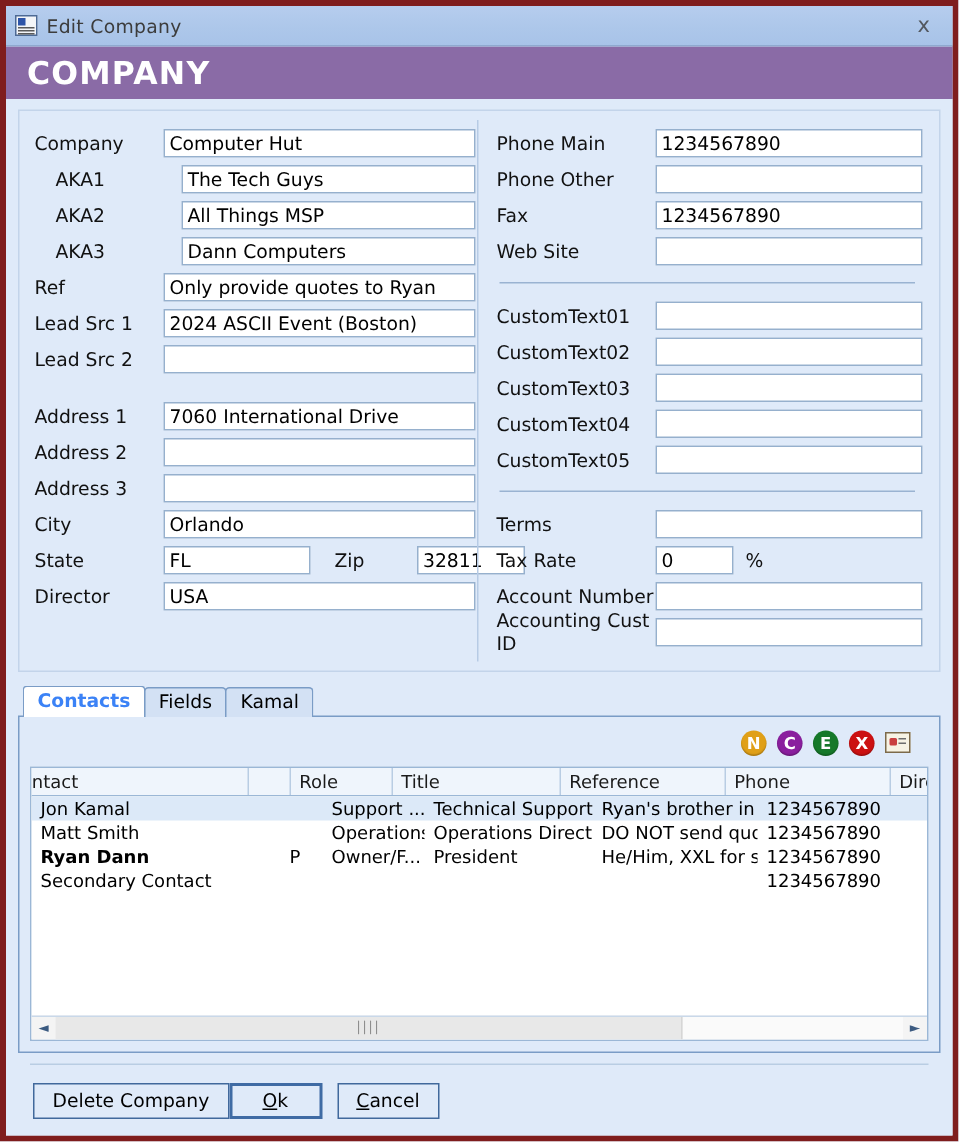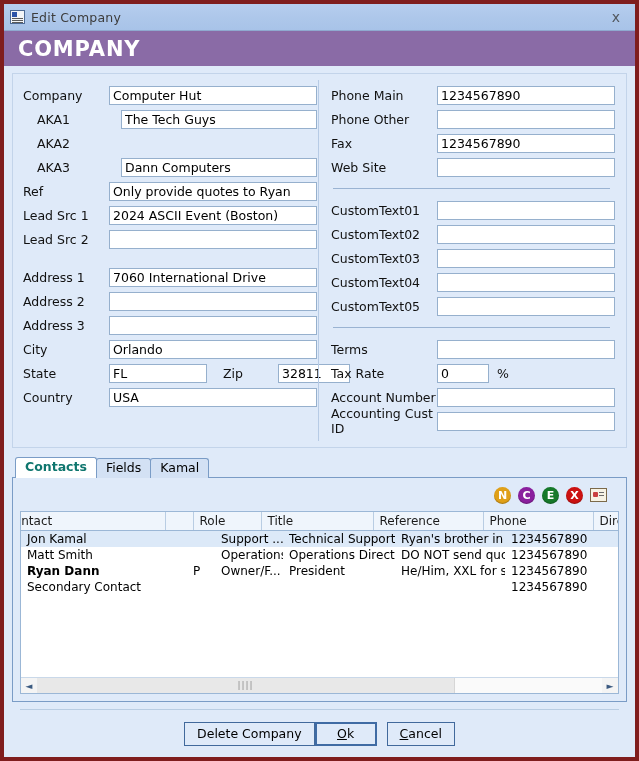--- a/index.html
+++ b/index.html
@@ -203,21 +203,21 @@
     border-bottom: none;
     background: #d3e1f4;
     margin-right: -1px;
     border-radius: 3px 3px 0 0;
     line-height: 14px;
     cursor: default;
   }
   .tab.active {
     background: #ffffff;
     font-weight: bold;
-    color: #0f766e;
+    color: #3b82f6;
     padding-bottom: 4px;
     position: relative;
     z-index: 3;
   }
 
   .tabpanel {
     border: 1px solid #7a9cc6;
     background: #dfeaf9;
     flex: 1 1 auto;
     padding: 6px 7px 7px 7px;
@@ -376,21 +376,21 @@
   }
 
   
   .footer {
     height: 48px;
     flex: 0 0 auto;
     border-top: 1px solid #b9cde3;
     margin: 7px 8px 0 8px;
     display: flex;
     align-items: center;
-    justify-content: center;
+    justify-content: flex-start;
     padding: 0 2px;
   }
   .btn {
     font-size: 12.5px;
     color: #000;
     background: #dfeaf9;
     border: 1px solid #41699c;
     padding: 4px 12px;
     min-width: 62px;
     text-align: center;
@@ -425,20 +425,21 @@
         <div class="row">
           <span class="lbl">Company</span>
           <input class="fld w-full" type="text" value="Computer Hut" style="">
         </div>
         <div class="row">
           <span class="lbl indent">AKA1</span>
           <input class="fld w-indent" type="text" value="The Tech Guys" style="">
         </div>
         <div class="row">
           <span class="lbl indent">AKA2</span>
+          <input class="fld w-indent" type="text" value="All Things MSP" style="">
         </div>
         <div class="row">
           <span class="lbl indent">AKA3</span>
           <input class="fld w-indent" type="text" value="Dann Computers" style="">
         </div>
         <div class="row">
           <span class="lbl">Ref</span>
           <input class="fld w-full" type="text" value="Only provide quotes to Ryan" style="">
         </div>
         <div class="row">
@@ -468,21 +469,21 @@
           <span class="lbl">City</span>
           <input class="fld w-full" type="text" value="Orlando" style="">
         </div>
         <div class="row">
           <span class="lbl">State</span>
           <input class="fld w-state" type="text" value="FL" style="">
           <span class="inline-lbl">Zip</span>
           <input class="fld w-zip" type="text" value="32811" style="">
         </div>
         <div class="row">
-          <span class="lbl">Country</span>
+          <span class="lbl">Director</span>
           <input class="fld w-full" type="text" value="USA" style="">
         </div>
       </div>
 
       <div class="col-divider"></div>
 
       <div class="col-right">
         <div class="row">
           <span class="lbl">Phone Main</span>
           <input class="fld w-right" type="text" value="1234567890" style="">

